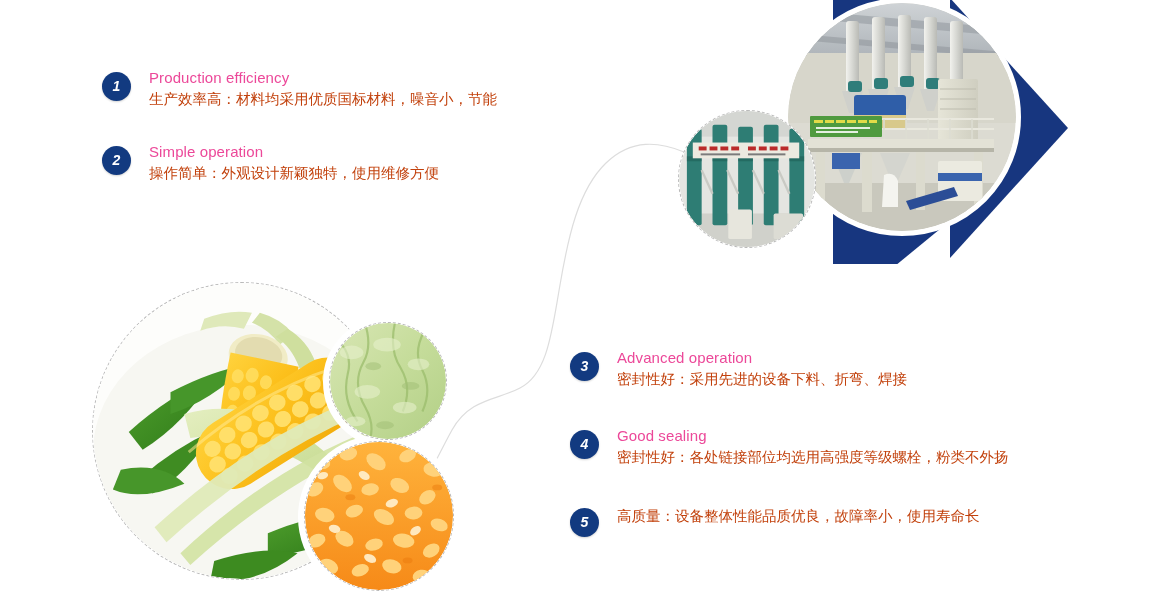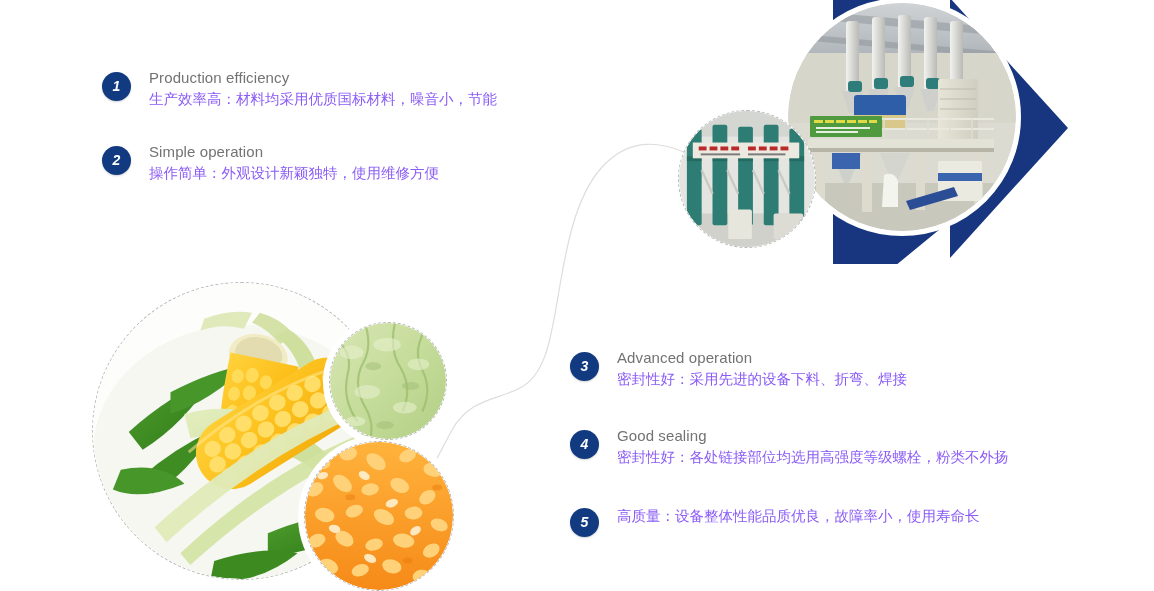--- a/index.html
+++ b/index.html
@@ -62,28 +62,28 @@
     margin-top: 4px;
     box-shadow: 0 1px 2px rgba(0,0,0,0.18);
     user-select: none;
   }
 
   .feature-text {
     margin-left: 18px;
     padding-top: 0;
   }
   .feature-title {
-    color: #737373;
+    color: #ec4899;
     font-size: 15px;
     line-height: 19px;
     letter-spacing: 0.1px;
     white-space: nowrap;
   }
   .feature-desc {
-    color: #8b5cf6;
+    color: #c2410c;
     font-size: 14.5px;
     line-height: 21px;
     margin-top: 2px;
     white-space: nowrap;
   }
 
   
   #hex-cluster {
     position: absolute;
     left: 660px;

